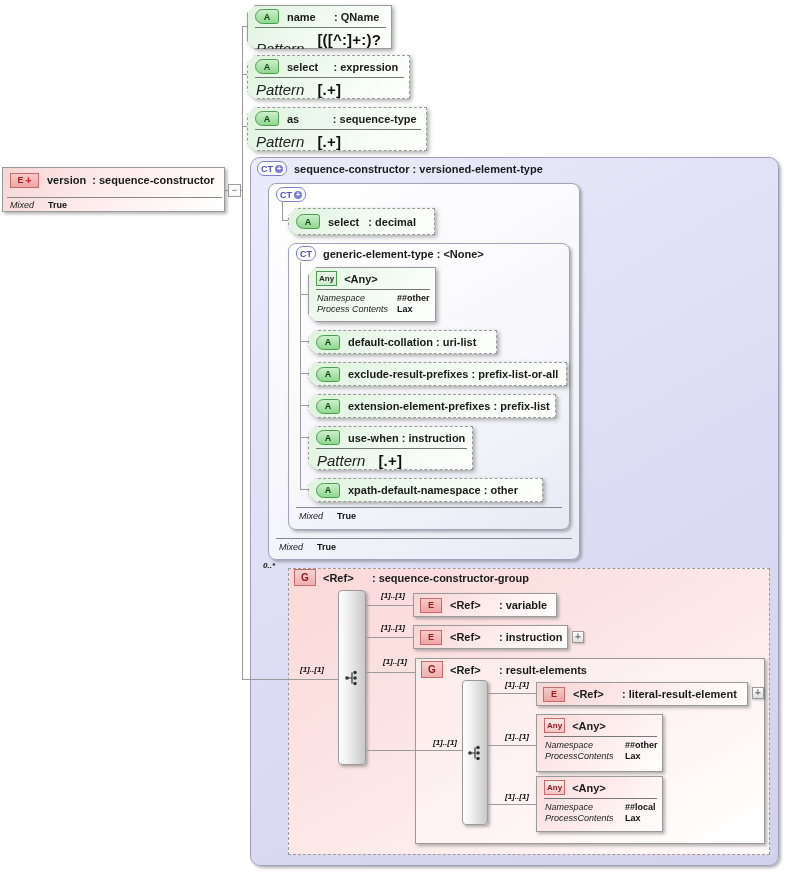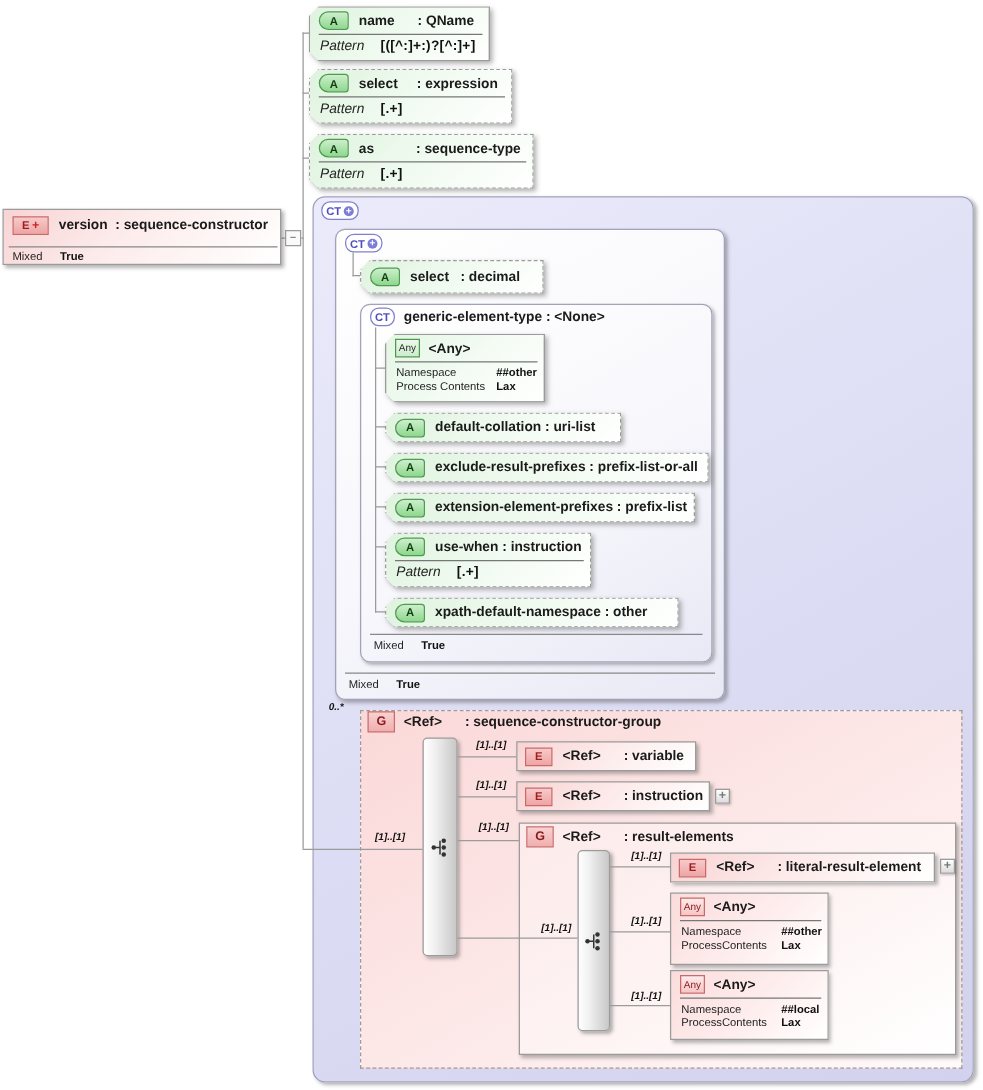--- a/index.html
+++ b/index.html
@@ -23,38 +23,38 @@
        font-size:11px;color:#1a1a1a;white-space:pre;}
   
   .attr{width:100%;height:100%;border:1px solid #9b9b9b;
         clip-path:polygon(8px 0,100% 0,100% 100%,8px 100%,0 calc(100% - 8px),0 8px);
         background:linear-gradient(135deg,#def3de 0%,#effaef 45%,#ffffff 100%);}
   .attr.dashed{border-style:dashed;}
   .trow{display:flex;align-items:center;gap:8px;padding-left:7px;height:21px;
         font-weight:bold;font-size:11px;white-space:pre;color:#1a1a1a;}
   .single .trow{height:100%;}
   .prow{border-top:1px solid #777;margin:0 5px 0 7px;padding:3px 0 0 1px;display:flex;
-        gap:13px;font-size:11px;align-items:flex-end;}
+        gap:13px;font-size:15px;align-items:center;}
   .plabel{font-style:italic;color:#222;}
   .pvalue{font-weight:bold;color:#111;letter-spacing:0.2px;}
   
   .refbox{display:flex;align-items:center;gap:8px;padding-left:6px;border:1px solid #9b9b9b;
         background:linear-gradient(135deg,#f8d4d4 0%,#fde9e9 45%,#ffffff 100%);
         font-weight:bold;font-size:11px;white-space:pre;color:#1a1a1a;}
   
   .anyg{width:100%;height:100%;border:1px solid #9b9b9b;
         clip-path:polygon(8px 0,100% 0,100% 100%,8px 100%,0 calc(100% - 8px),0 8px);
         background:linear-gradient(135deg,#e4f6e4 0%,#f3fbf3 50%,#ffffff 100%);}
   .anyp{border:1px solid #9b9b9b;
         background:linear-gradient(135deg,#fbdcdc 0%,#feecec 50%,#ffffff 100%);}
   .anyhdr{display:flex;align-items:center;gap:7px;padding-left:7px;height:21px;
         font-weight:bold;font-size:11px;color:#1a1a1a;}
   .anyrows{border-top:1px solid #777;margin:0 5px 0 7px;padding:3px 0 2px 1px;font-size:9px;}
   .anyrow{display:flex;line-height:11px;}
-  .alabel{color:#222;width:80px;flex:none;}
+  .alabel{font-style:italic;color:#222;width:80px;flex:none;}
   .avalue{font-weight:bold;color:#111;}
   
   .ic-a{width:22px;height:13px;flex:none;border:1px solid #4e9a4e;border-radius:8px 3px 3px 8px;
         background:linear-gradient(180deg,#cdeecd,#8ed88e);display:flex;align-items:center;
         justify-content:center;font-size:9px;font-weight:bold;color:#143d14;}
   .ic-e{width:20px;height:13px;flex:none;border:1px solid #c96a6a;
         background:linear-gradient(180deg,#f7caca,#efa4a4);display:flex;align-items:center;
         justify-content:center;font-size:9px;font-weight:bold;color:#9c1f1f;}
   .ic-ep{width:27px;height:13px;flex:none;border:1px solid #c96a6a;
         background:linear-gradient(180deg,#f7caca,#efa4a4);display:flex;align-items:center;
@@ -62,34 +62,34 @@
   .ic-ep .pl{color:#cc2222;font-size:10px;}
   .ic-g{width:20px;height:15px;flex:none;border:1px solid #c96a6a;
         background:linear-gradient(180deg,#f8d2d2,#f0aeae);display:flex;align-items:center;
         justify-content:center;font-size:10px;font-weight:bold;color:#8a1a1a;}
   .ic-ct{height:13px;flex:none;padding:0 3px;border:1px solid #8080d0;border-radius:7px;
         background:#ffffff;display:inline-flex;align-items:center;gap:2px;font-size:9px;
         font-weight:bold;color:#4d4dc0;}
   .ic-ct .dot{width:8px;height:8px;border-radius:50%;background:#7d7dd6;color:#fff;
         font-size:8px;line-height:8px;text-align:center;font-weight:bold;}
   .ic-any{height:13px;flex:none;padding:0 2px;border:1px solid;display:flex;align-items:center;
-        font-size:8px;font-weight:normal;}
+        font-size:8px;font-weight:bold;}
   .ic-any.g{border-color:#4e9a4e;background:linear-gradient(#ecf8ec,#cceccc);color:#2c2c2c;}
   .ic-any.p{border-color:#c96a6a;background:linear-gradient(#fcebeb,#f6c6c6);color:#8a1a1a;}
   .expand{width:12px;height:12px;border:1px solid #9b9b9b;box-shadow:1px 1px 2px rgba(0,0,0,.25);
         background:linear-gradient(#ffffff,#dcdcdc);color:#777;font-size:10px;line-height:10px;
         text-align:center;font-weight:bold;}
   .handle{width:13px;height:13px;border:1px solid #9b9b9b;background:#fafafa;color:#555;
         font-size:9px;line-height:11px;text-align:center;}
   .bar{border:1px solid #9b9b9b;border-radius:4px;display:flex;align-items:center;
         justify-content:center;background:linear-gradient(90deg,#ffffff 0%,#f0f0f0 35%,#c8c8c8 100%);}
   .occ{position:absolute;font-size:8px;font-style:italic;font-weight:bold;color:#111;
         white-space:pre;}
   .mixedrow{position:absolute;display:flex;gap:14px;font-size:9px;align-items:baseline;}
-  .mlabel{color:#222;}
+  .mlabel{font-style:italic;color:#222;}
   .mvalue{font-weight:bold;color:#111;}
   .divline{position:absolute;height:1px;background:#888;}
 </style>
 </head>
 <body>
 
 <div id="canvas">
 
   <div class="abs purple shadow" style="left:250px;top:157px;width:529px;height:709px;"></div>
   <div class="abs whitebox shadow" style="left:268px;top:183px;width:312px;height:377px;"></div>
@@ -137,20 +137,21 @@
   <div class="hl" style="left:366px;top:672px;width:49px;"></div>
   <div class="hl" style="left:366px;top:750px;width:96px;"></div>
   <div class="hl" style="left:488px;top:693px;width:48px;"></div>
   <div class="hl" style="left:488px;top:745px;width:48px;"></div>
   <div class="hl" style="left:488px;top:804px;width:48px;"></div>
 
   <div class="hdr" style="left:257px;top:161px;">
     <span class="ic-ct">
       <span>CT</span><span class="dot">+</span>
     </span>
+    <span>sequence-constructor : versioned-element-type</span>
   </div>
   <div class="hdr" style="left:276px;top:187px;">
     <span class="ic-ct">
       <span>CT</span><span class="dot">+</span>
     </span>
   </div>
   <div class="hdr" style="left:296px;top:246px;">
     <span class="ic-ct">
       <span>CT</span>
     </span>

